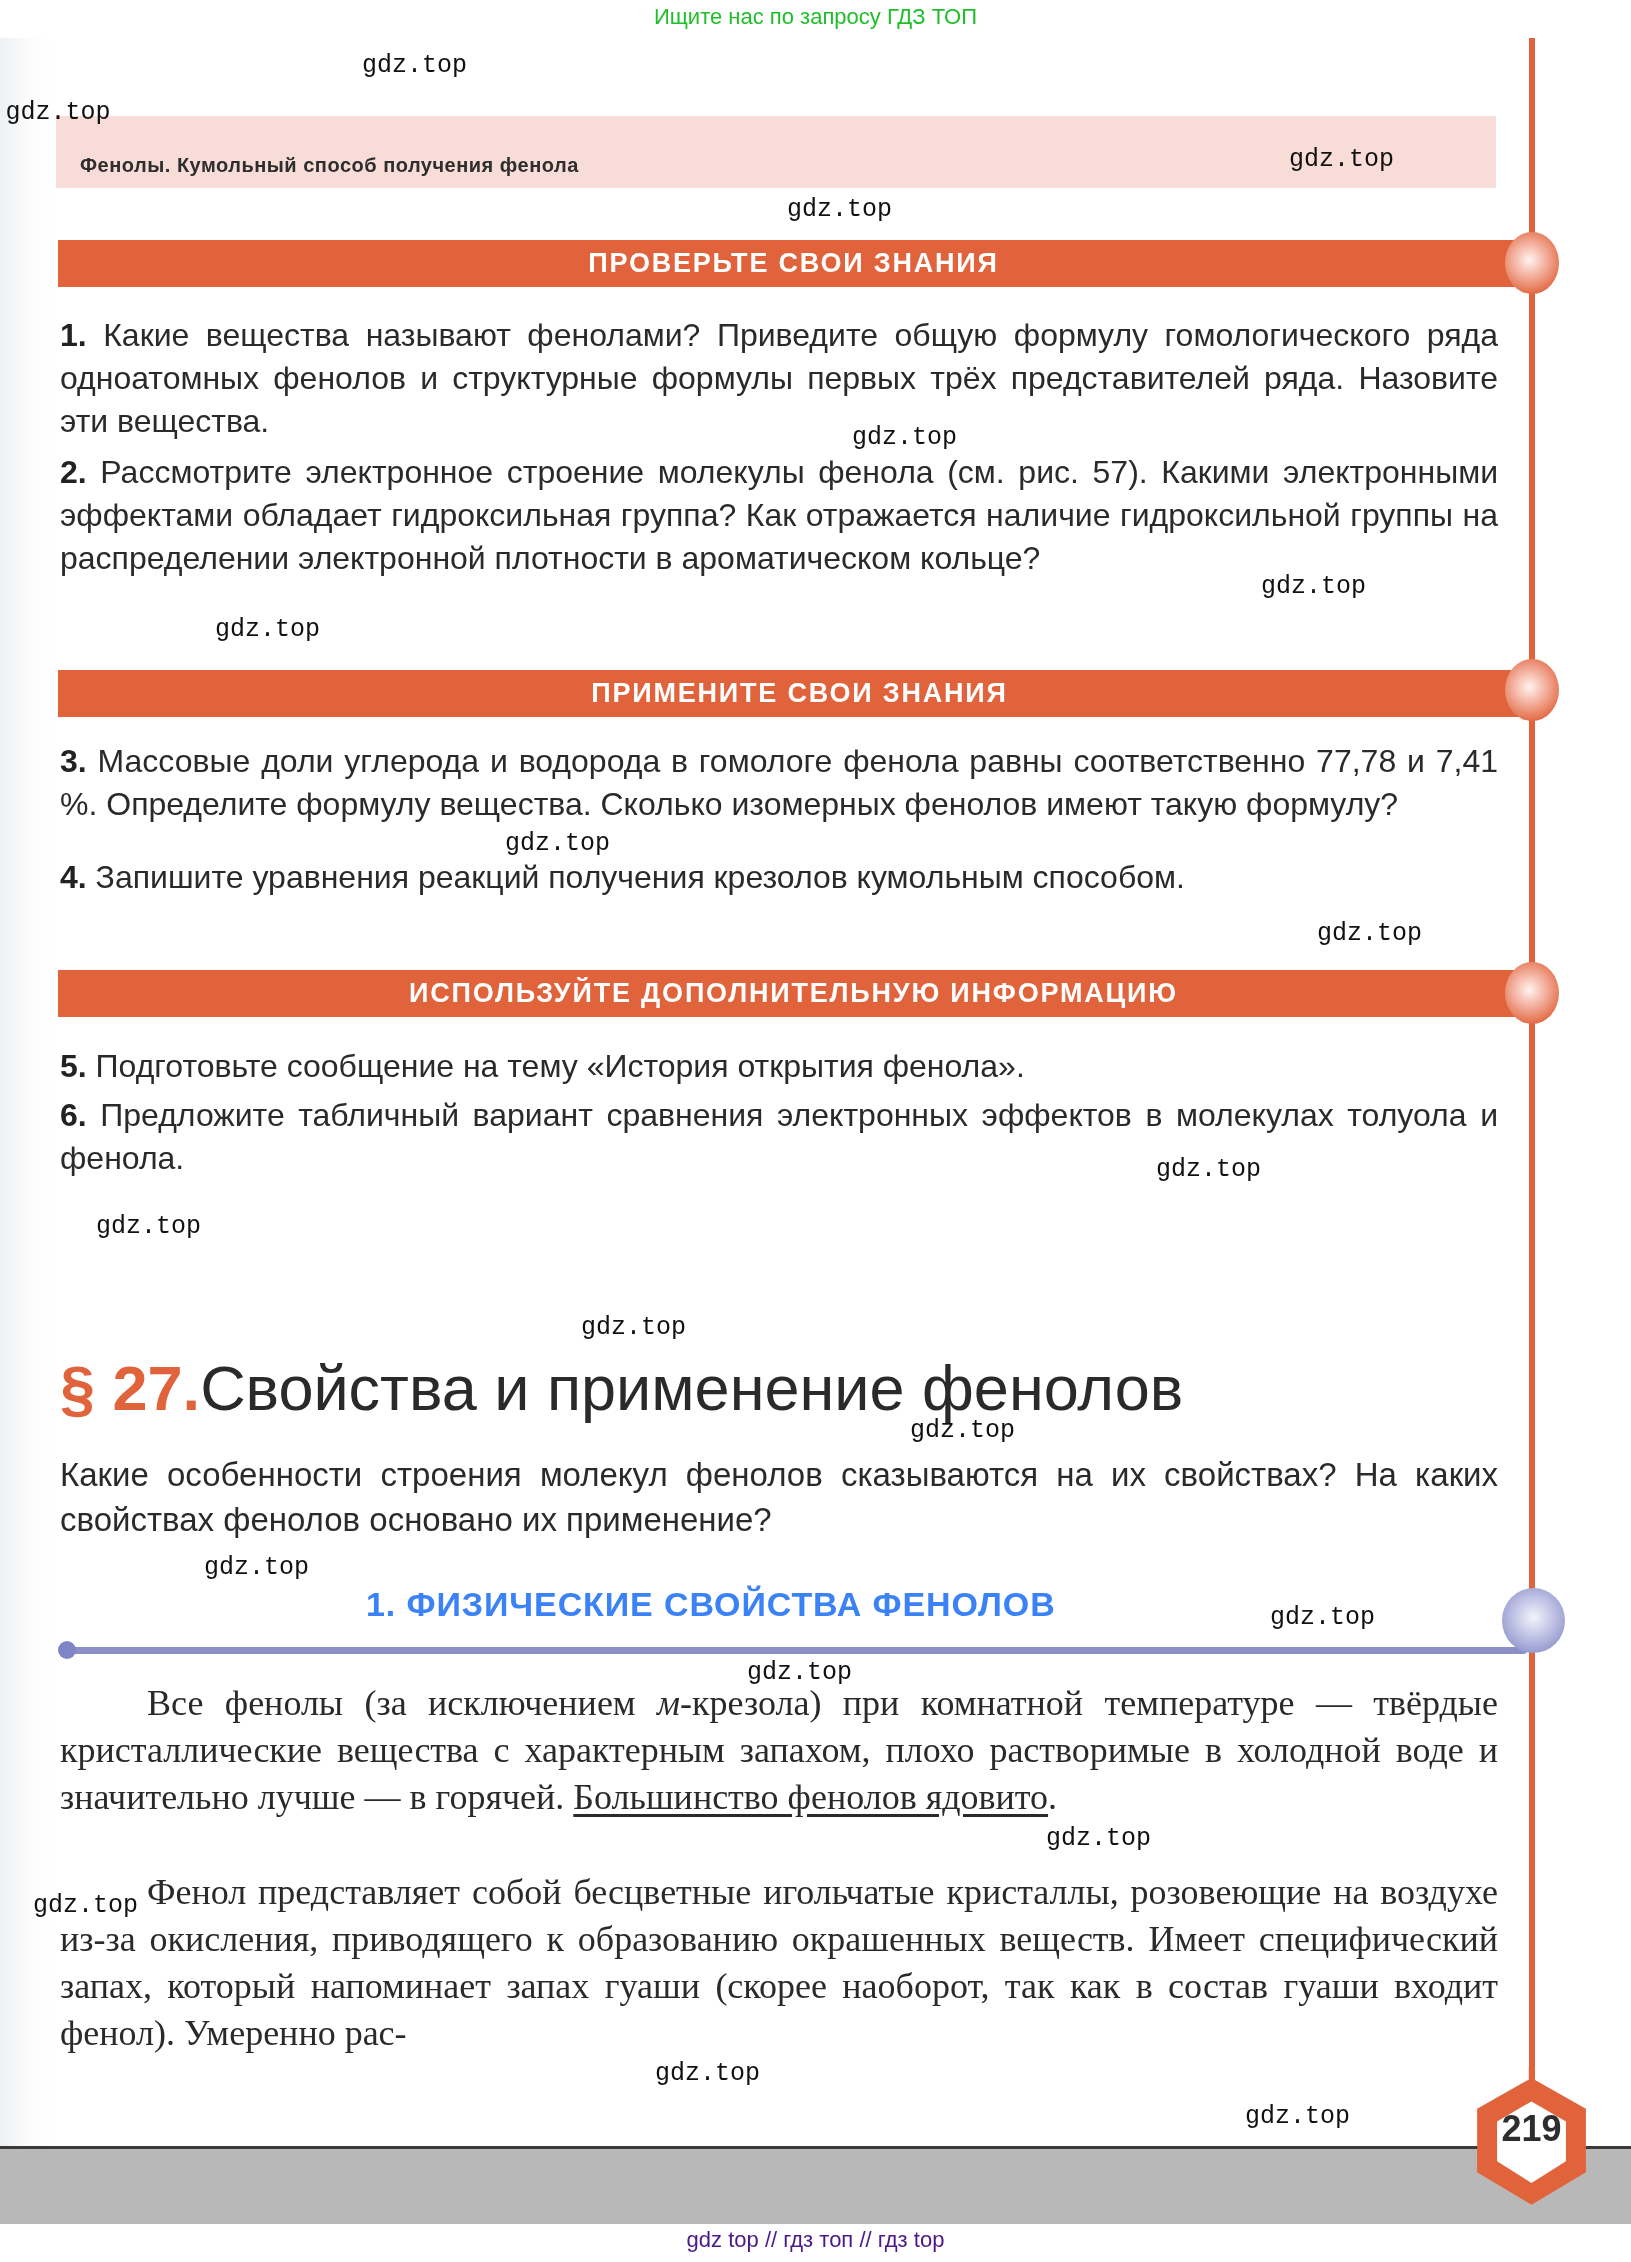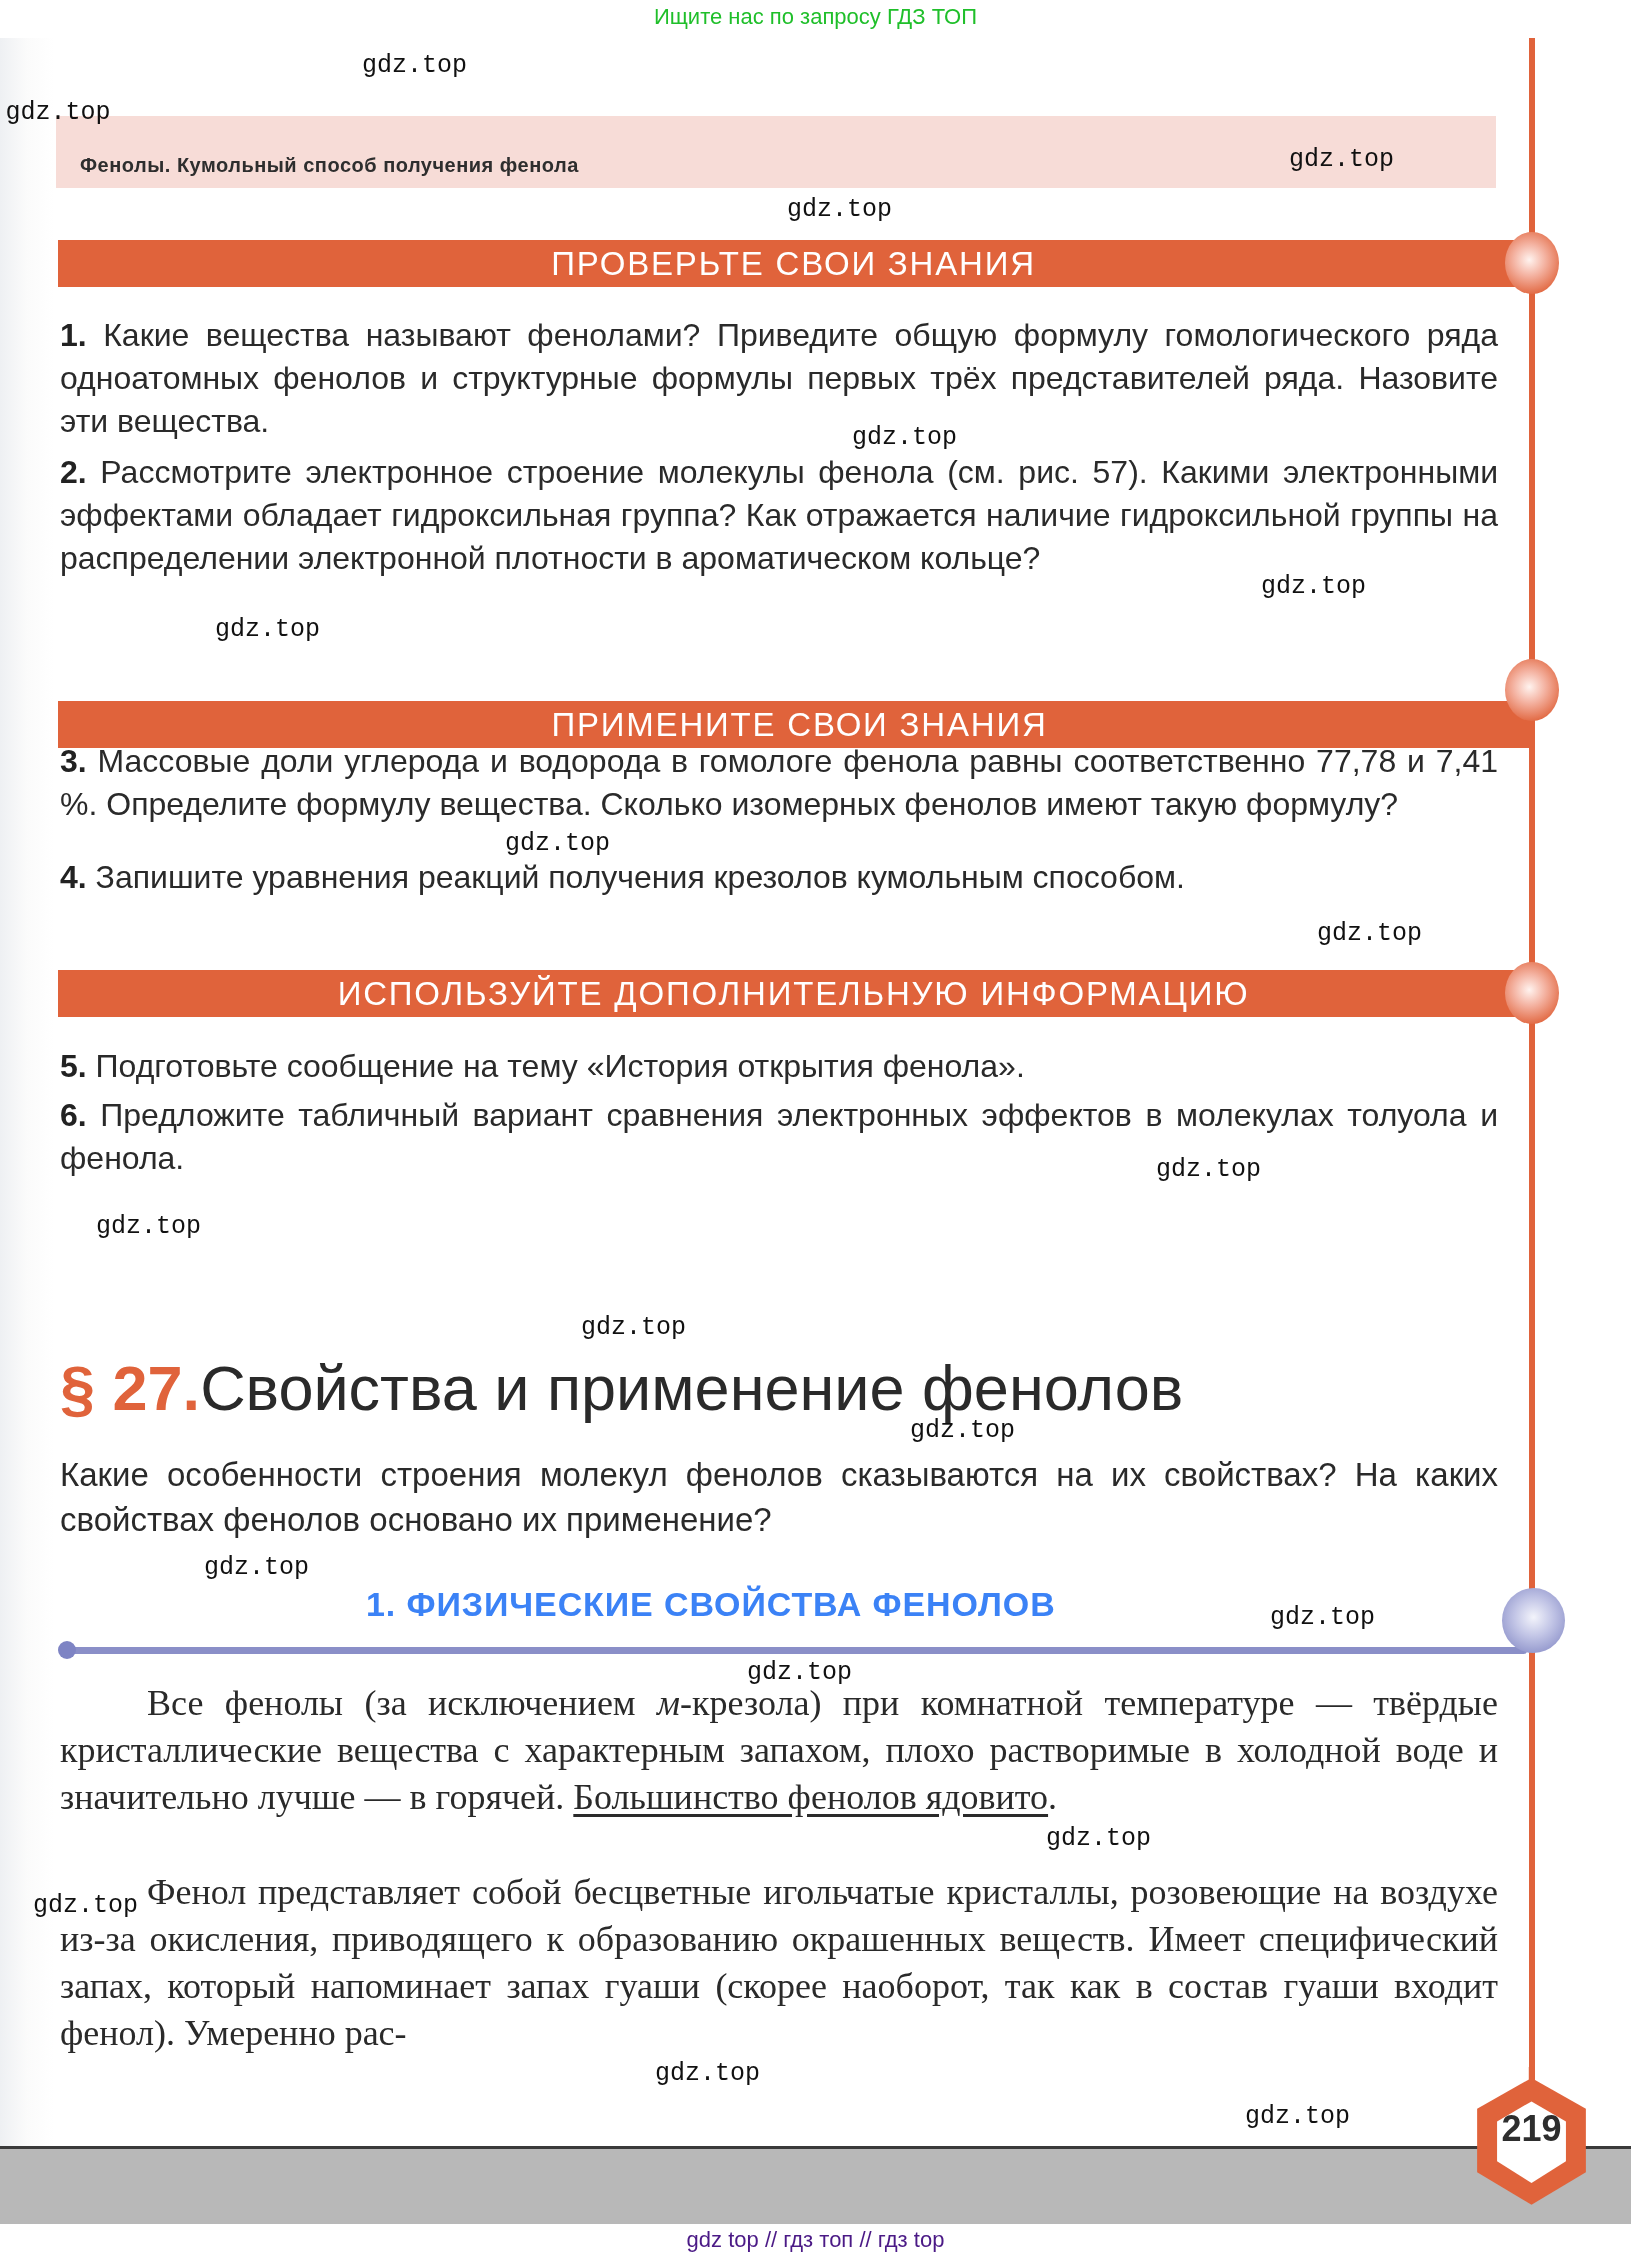--- a/index.html
+++ b/index.html
@@ -30,21 +30,21 @@
       font-family: "Liberation Sans", sans-serif; font-weight: bold; font-size: 20px;
       color: #2e2e2e; letter-spacing: 0.5px; margin-top: 24px;
     }
 
     .band {
       position: absolute; left: 58px; width: 1471px; height: 47px;
       background: #e0633b;
       display: flex; align-items: center; justify-content: center;
     }
     .band-label {
-      font-family: "Liberation Sans", sans-serif; font-weight: normal; font-size: 33px;
+      font-family: "Liberation Sans", sans-serif; font-weight: bold; font-size: 27px;
       color: #ffffff; letter-spacing: 1.8px; text-transform: uppercase;
     }
     .band-ball {
       position: absolute; width: 54px; height: 62px; border-radius: 50%;
       left: 1505px;
       background: radial-gradient(circle at 45% 45%, #fff3ef 0%, #f4b3a2 35%, #e0633b 80%);
     }
 
     .q {
       position: absolute; left: 60px; width: 1438px;
@@ -136,21 +136,21 @@
 
 <div class="q" style="top:314px;">
   <span class="num">1.</span>
   <span>Какие вещества называют фенолами? Приведите общую формулу гомологического ряда одноатомных фенолов и структурные формулы первых трёх представителей ряда. Назовите эти вещества.</span>
 </div>
 <div class="q" style="top:451px;">
   <span class="num">2.</span>
   <span>Рассмотрите электронное строение молекулы фенола (см. рис. 57). Какими электронными эффектами обладает гидроксильная группа? Как отражается наличие гидроксильной группы на распределении электронной плотности в ароматическом кольце?</span>
 </div>
 
-<div class="band" style="top:701px;padding-left:12px;">
+<div class="band" style="top:670px;padding-left:12px;">
   <span class="band-label">Примените свои знания</span>
 </div>
 <div class="band-ball" style="top:659px;"></div>
 
 <div class="q" style="top:740px;">
   <span class="num">3.</span>
   <span>Массовые доли углерода и водорода в гомологе фенола равны соответственно 77,78 и 7,41 %. Определите формулу вещества. Сколько изомерных фенолов имеют такую формулу?</span>
 </div>
 <div class="q" style="top:856px;">
   <span class="num">4.</span>

